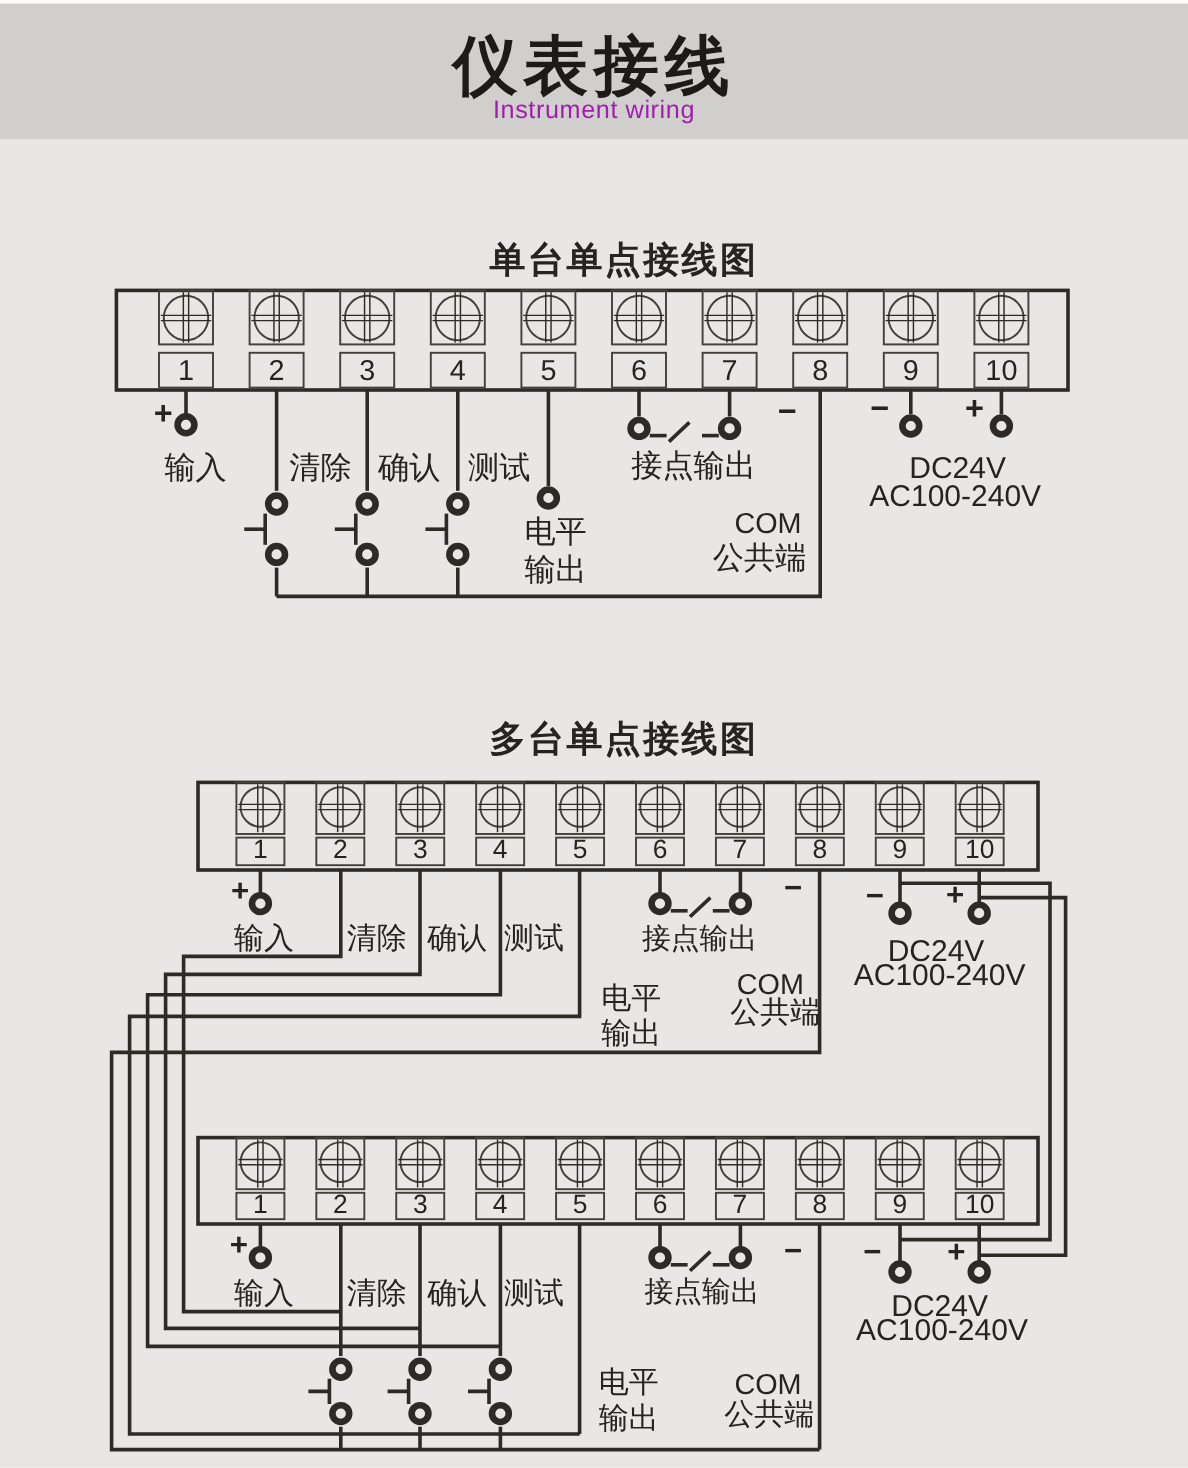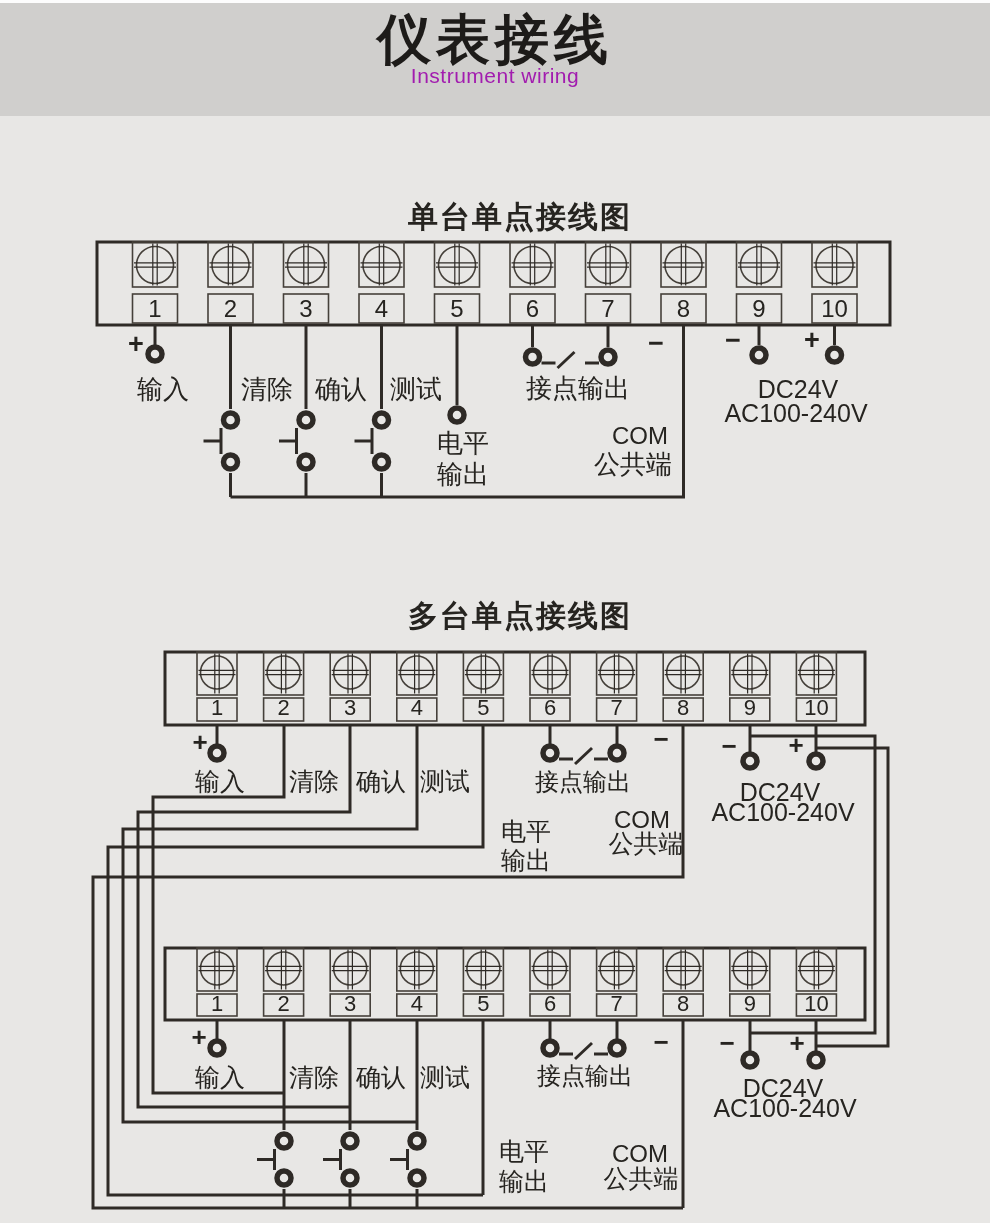--- a/index.html
+++ b/index.html
@@ -7,21 +7,21 @@
     position:relative;width:990px;height:1223px;overflow:hidden;
     background:#e8e7e5;
     font-family:"Liberation Sans", sans-serif;
   }
   .band{
     position:absolute;top:0;left:0;width:100%;height:113px;
     background:#d0cfcd;border-top:3px solid #fdfdfd;
     text-align:center;
   }
   .h-title{
-    margin-top:8px;font-size:54px;font-weight:bold;color:#1d1b19;
+    margin-top:24px;font-size:54px;font-weight:bold;color:#1d1b19;
     letter-spacing:5px;line-height:1.05;
   }
   .h-sub{
     font-size:21px;color:#a21caf;margin-top:-4px;letter-spacing:0.5px;
   }
   svg.diagram{position:absolute;top:0;left:0;}
   text{font-family:"Liberation Sans", sans-serif;}
 </style>
 </head>
 <body>

